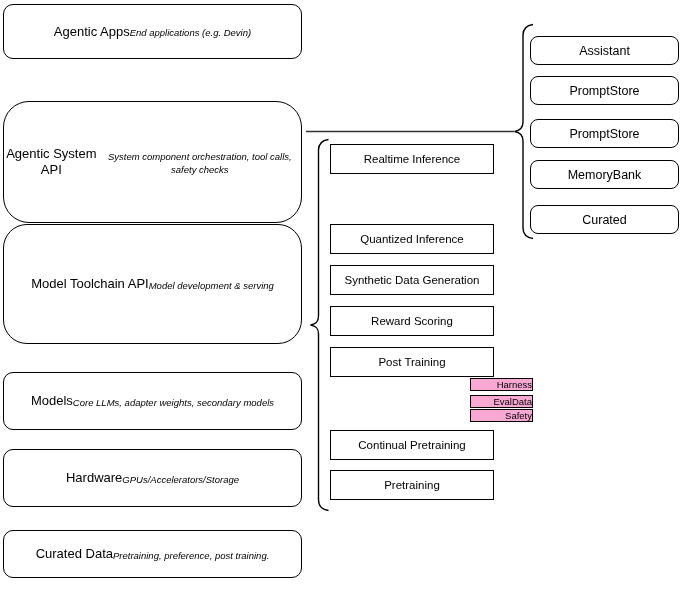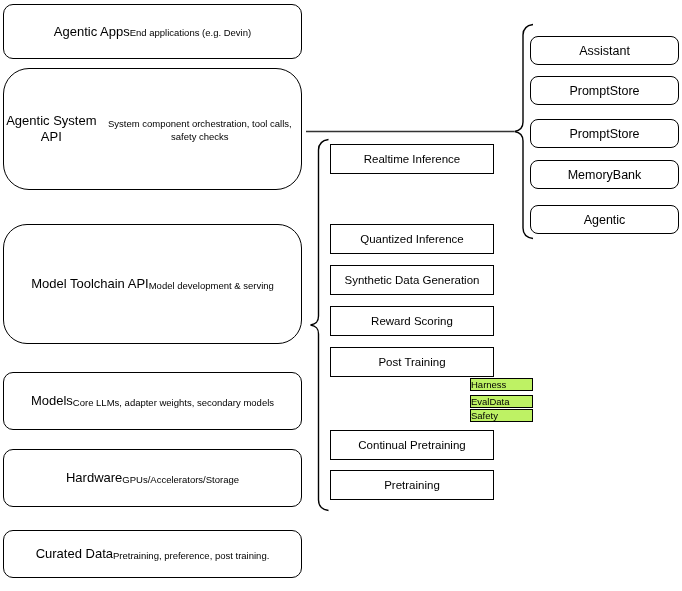--- a/index.html
+++ b/index.html
@@ -20,41 +20,41 @@
     display: flex;
     flex-direction: row;
     align-items: center;
     justify-content: center;
     text-align: center;
     z-index: 2;
   }
   .stack-node { left: 3px; width: 299px; border-radius: 10px; }
   .stack-node.big { border-radius: 26px; }
   .node-title { font-size: 13px; line-height: 16px; }
-  .node-subtitle { font-size: 9.5px; line-height: 13px; margin-top: 2px; }
+  .node-subtitle { font-size: 9.5px; line-height: 13px; margin-top: 2px; font-style: italic; }
   .mid-node {
     left: 330px; width: 164px; height: 30px;
     border-radius: 0; font-size: 11.5px;
   }
   .right-node {
     left: 530px; width: 149px; height: 29px;
     border-radius: 8px; font-size: 12.5px;
   }
   .tag-pill {
     position: absolute;
     left: 470px; width: 63px; height: 13px;
     box-sizing: border-box;
-    background: #bef264;
+    background: #f9a8d4;
     border: 1.3px solid #000000;
     border-radius: 0;
     font-size: 9.5px;
     line-height: 11px;
     display: flex;
     align-items: center;
-    justify-content: flex-start;
+    justify-content: flex-end;
     z-index: 3;
   }
   #connector-layer {
     position: absolute;
     left: 0; top: 0;
     width: 682px; height: 591px;
     z-index: 1;
     pointer-events: none;
   }
 </style>
@@ -70,21 +70,21 @@
     <path d="M 533 24.5 C 526 25.5 523 28.5 523 35 L 523 122 C 523 127.5 521 130.5 514.5 131.5 C 521 132.5 523 135.5 523 141 L 523 228 C 523 234.5 526 237.5 533 238.5" stroke="#000000" stroke-width="1.4" fill="none"></path>
 
     <path d="M 328.5 139.5 C 321.5 140.5 318.5 143.5 318.5 150 L 318.5 316 C 318.5 321.5 316.5 324 310.5 325 C 316.5 326 318.5 328.5 318.5 334 L 318.5 500 C 318.5 506.5 321.5 509.5 328.5 510.5" stroke="#000000" stroke-width="1.4" fill="none"></path>
   </svg>
 
   <div class="node stack-node" style="top:4px;height:55px;">
     <div class="node-title">Agentic Apps</div>
     <div class="node-subtitle">End applications (e.g. Devin)</div>
   </div>
 
-  <div class="node stack-node big" style="top:68px;height:122px;">
+  <div class="node stack-node big" style="top:101px;height:122px;">
     <div class="node-title">Agentic System API</div>
     <div class="node-subtitle">System component orchestration, tool calls, safety checks</div>
   </div>
 
   <div class="node stack-node big" style="top:224px;height:120px;border-radius:24px;">
     <div class="node-title">Model Toolchain API</div>
     <div class="node-subtitle">Model development &amp; serving</div>
   </div>
 
   <div class="node stack-node" style="top:372px;height:58px;">
@@ -140,16 +140,16 @@
   <div class="node right-node" style="top:76px;">
     <span>PromptStore</span>
   </div>
   <div class="node right-node" style="top:119px;">
     <span>PromptStore</span>
   </div>
   <div class="node right-node" style="top:160px;">
     <span>MemoryBank</span>
   </div>
   <div class="node right-node" style="top:205px;">
-    <span>Agentic</span>
+    <span>Curated</span>
   </div>
 
 </div>
 
 </body></html>

